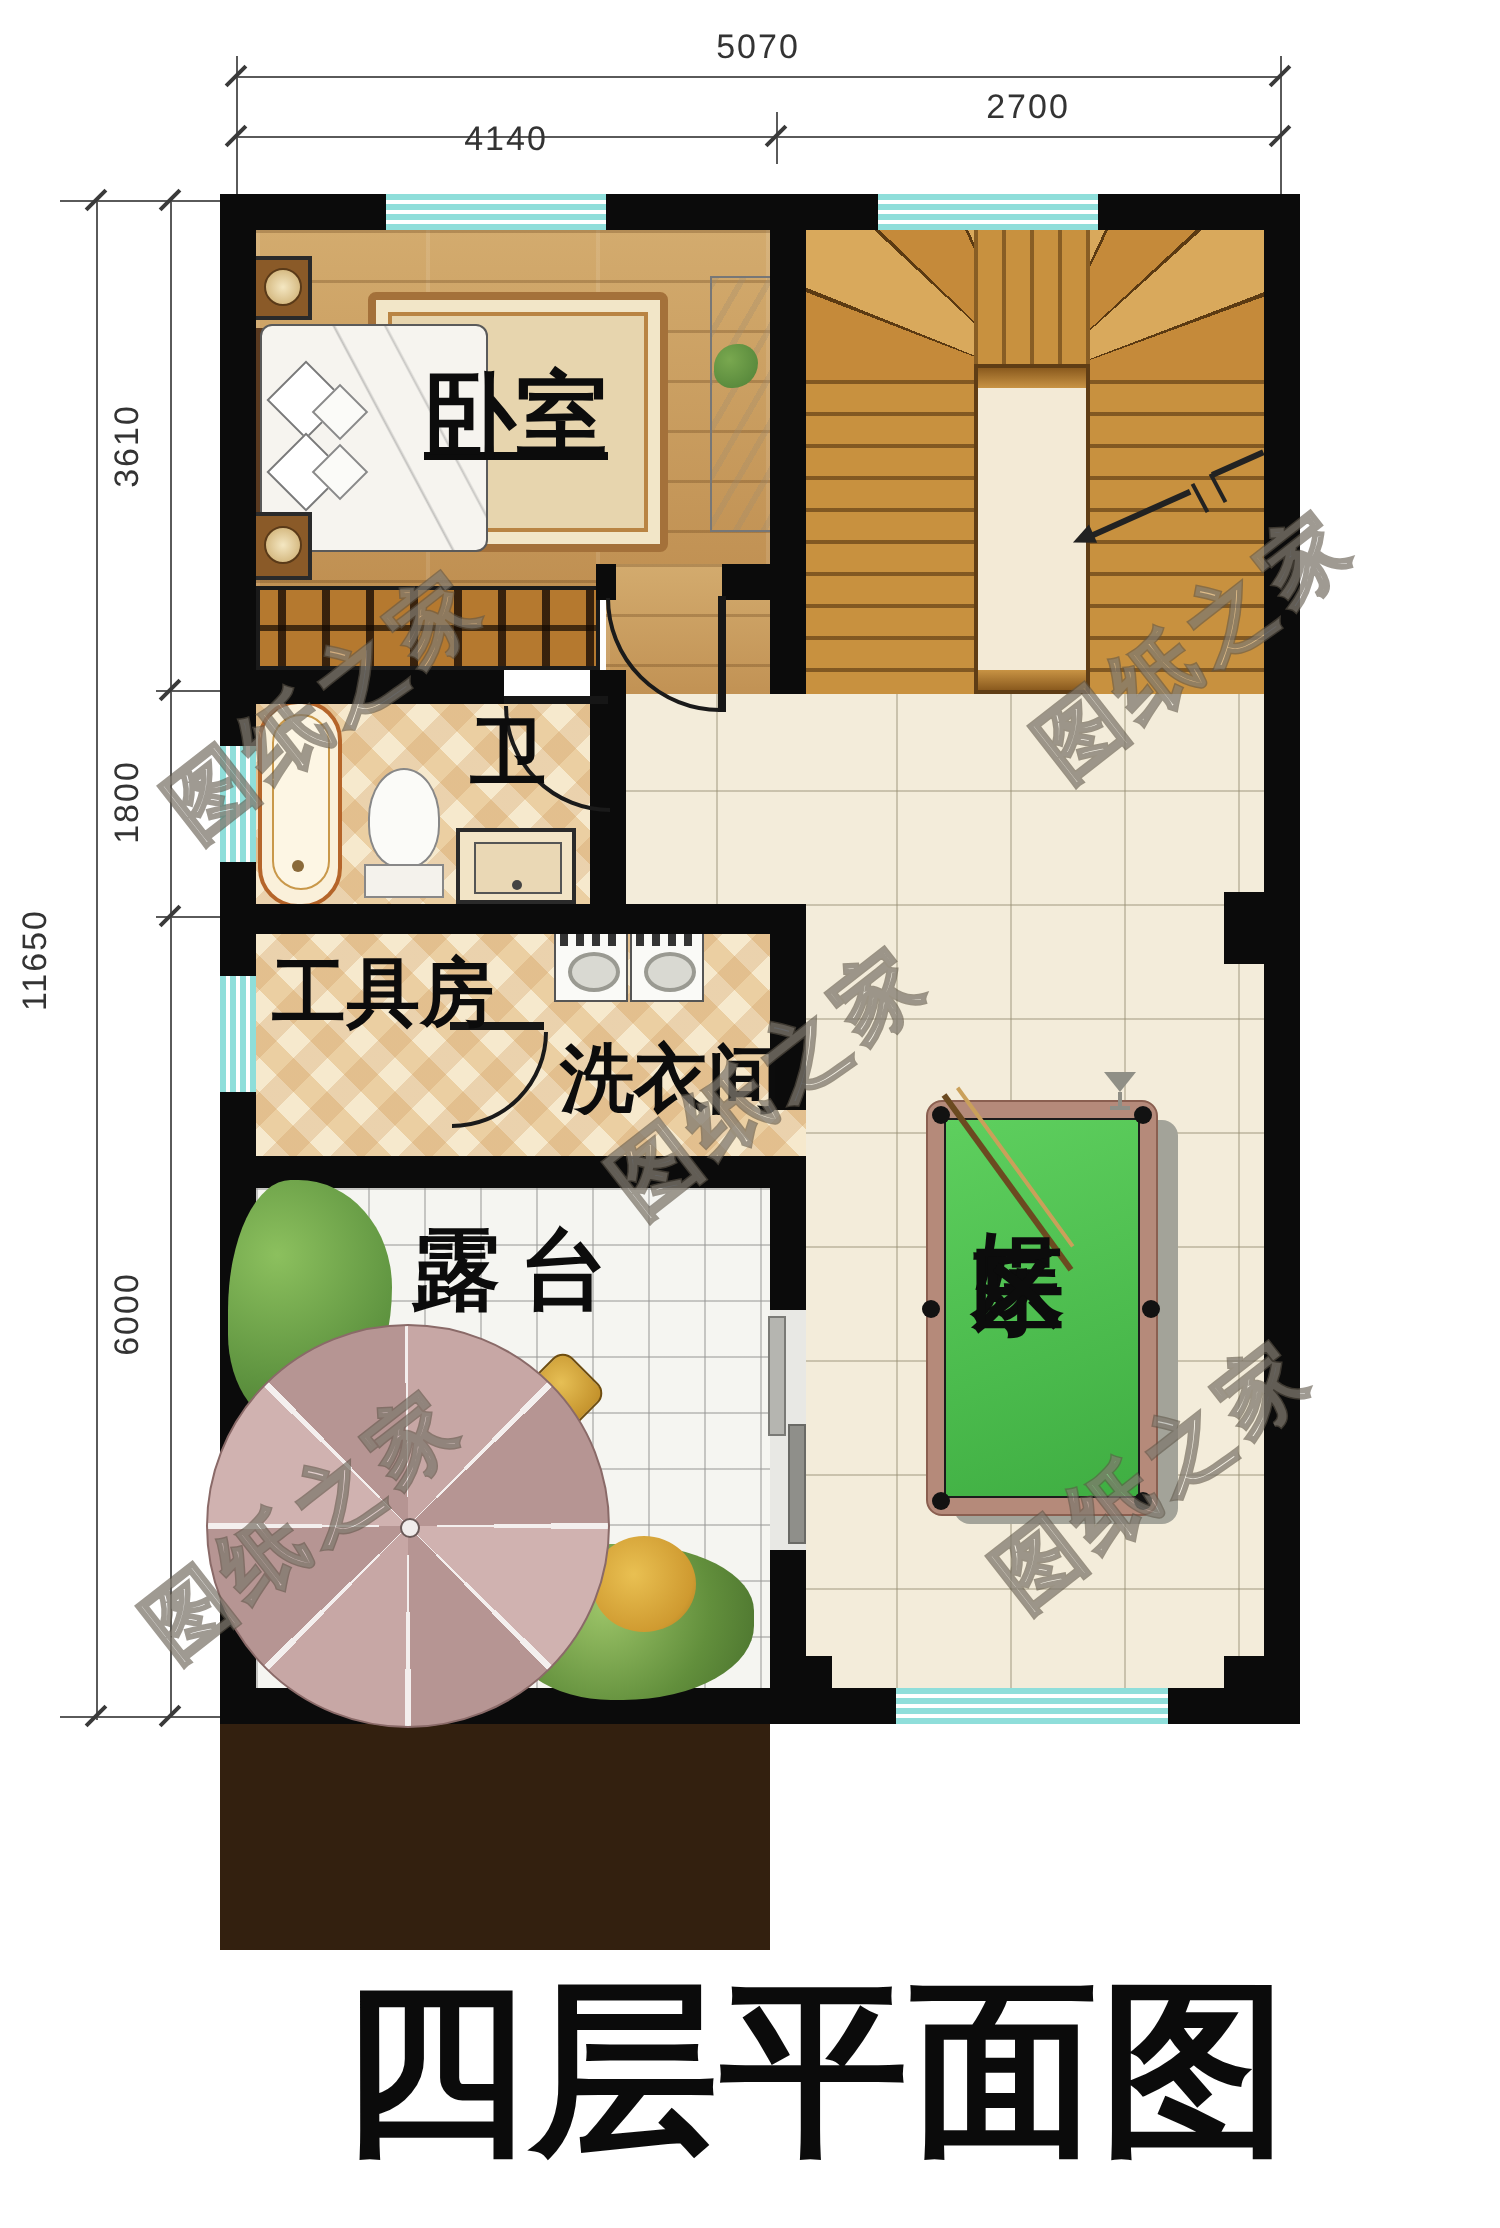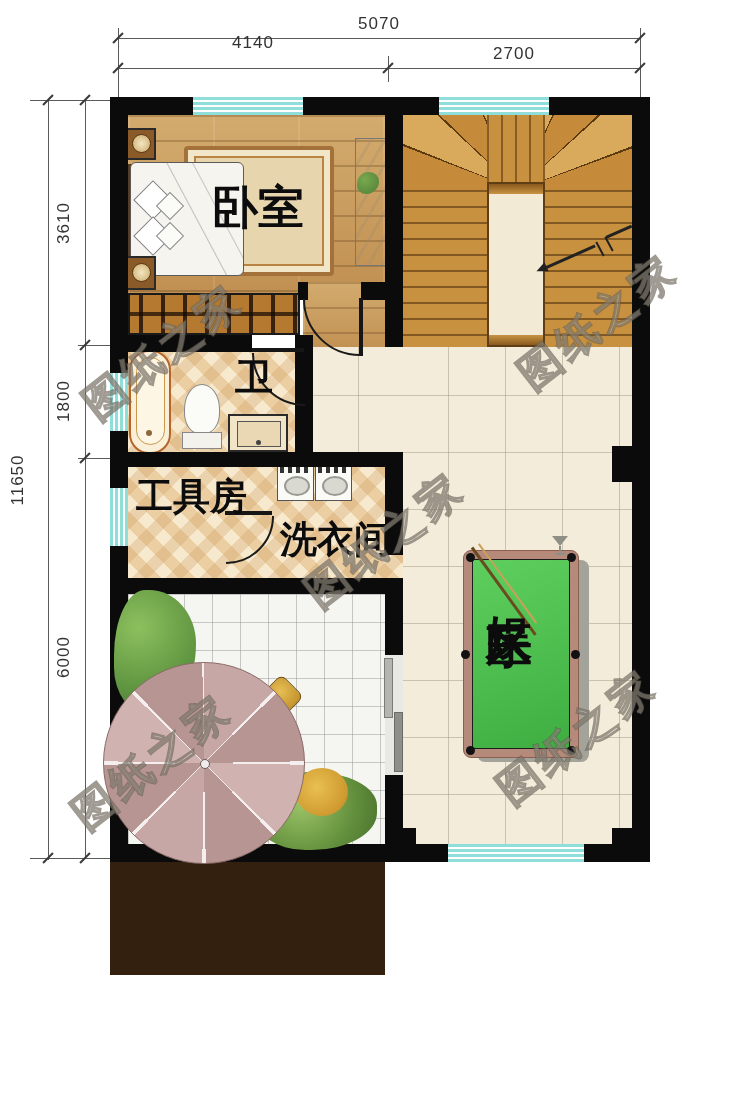--- a/index.html
+++ b/index.html
@@ -60,21 +60,21 @@
   <div class="dim-line" style="left:118px;top:68px;width:522px;height:1px;"></div>
   <div class="dim-line" style="left:118px;top:28px;width:1px;height:69px;"></div>
   <div class="dim-line" style="left:640px;top:28px;width:1px;height:69px;"></div>
   <div class="dim-line" style="left:388px;top:56px;width:1px;height:26px;"></div>
   <div class="tick" style="left:111px;top:37px;"></div>
   <div class="tick" style="left:633px;top:37px;"></div>
   <div class="tick" style="left:111px;top:67px;"></div>
   <div class="tick" style="left:381px;top:67px;"></div>
   <div class="tick" style="left:633px;top:67px;"></div>
   <div class="dim-label" style="left:339px;top:14px;width:80px;">5070</div>
-  <div class="dim-label" style="left:213px;top:33px;width:80px;">4140</div>
+  <div class="dim-label" style="left:213px;top:60px;width:80px;">4140</div>
   <div class="dim-label" style="left:474px;top:44px;width:80px;">2700</div>
 
   <div class="dim-line" style="left:48px;top:100px;width:1px;height:760px;"></div>
   <div class="dim-line" style="left:85px;top:100px;width:1px;height:758px;"></div>
   <div class="dim-line" style="left:30px;top:100px;width:80px;height:1px;"></div>
   <div class="dim-line" style="left:30px;top:858px;width:80px;height:1px;"></div>
   <div class="dim-line" style="left:78px;top:345px;width:32px;height:1px;"></div>
   <div class="dim-line" style="left:78px;top:458px;width:32px;height:1px;"></div>
   <div class="tick" style="left:41px;top:99px;"></div>
   <div class="tick" style="left:41px;top:857px;"></div>
@@ -229,26 +229,28 @@
   </svg>
   <div class="door-leaf" style="left:252px;top:348px;width:52px;height:4px;"></div>
   <svg class="door-arc" style="left:252px;top:352px;" width="54" height="54">
     <path d="M1 1 A52 52 0 0 0 53 53" fill="none" stroke="#1a1a1a" stroke-width="2"></path>
   </svg>
   <div class="door-leaf" style="left:225px;top:511px;width:47px;height:4px;"></div>
   <svg class="door-arc" style="left:225px;top:515px;" width="49" height="49">
     <path d="M48 1 A47 47 0 0 1 1 48" fill="none" stroke="#1a1a1a" stroke-width="2"></path>
   </svg>
 
-  <div class="room-label" style="left:212px;top:184px;font-size:46px;">卧室</div>
+  <div class="room-label" style="left:212px;top:184px;font-size:46px;text-decoration:underline;">卧室</div>
   <div class="room-label" style="left:235px;top:358px;font-size:38px;">卫</div>
   <div class="room-label" style="left:136px;top:478px;font-size:37px;">工具房</div>
   <div class="room-label" style="left:280px;top:521px;font-size:37px;">洗衣间</div>
+  <div class="room-label" style="left:206px;top:614px;font-size:44px;letter-spacing:10px;">露台</div>
   <div class="room-label v-label" style="left:487px;top:580px;font-size:46px;">娱乐区</div>
 
   <div class="wm" style="left:163px;top:352px;">图纸之家</div>
   <div class="wm" style="left:598px;top:322px;">图纸之家</div>
   <div class="wm" style="left:385px;top:540px;">图纸之家</div>
   <div class="wm" style="left:152px;top:762px;">图纸之家</div>
   <div class="wm" style="left:577px;top:737px;">图纸之家</div>
 
+  <div id="title">四层平面图</div>
 
 </div>
 
 </body></html>

